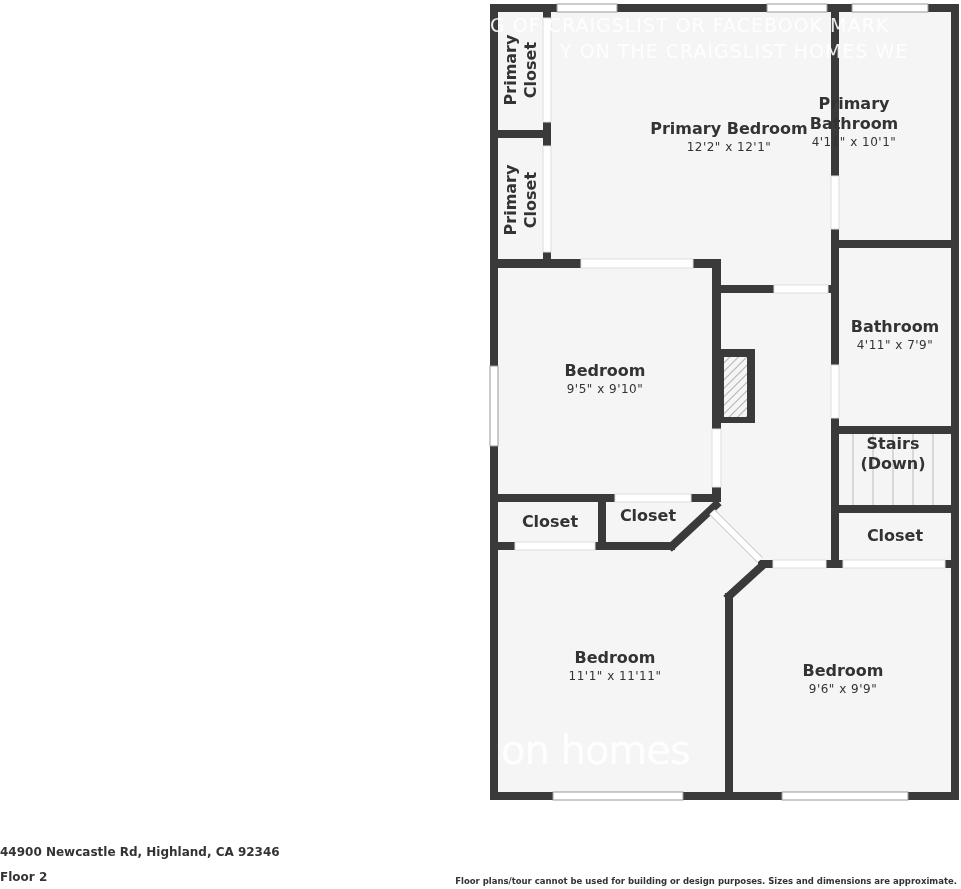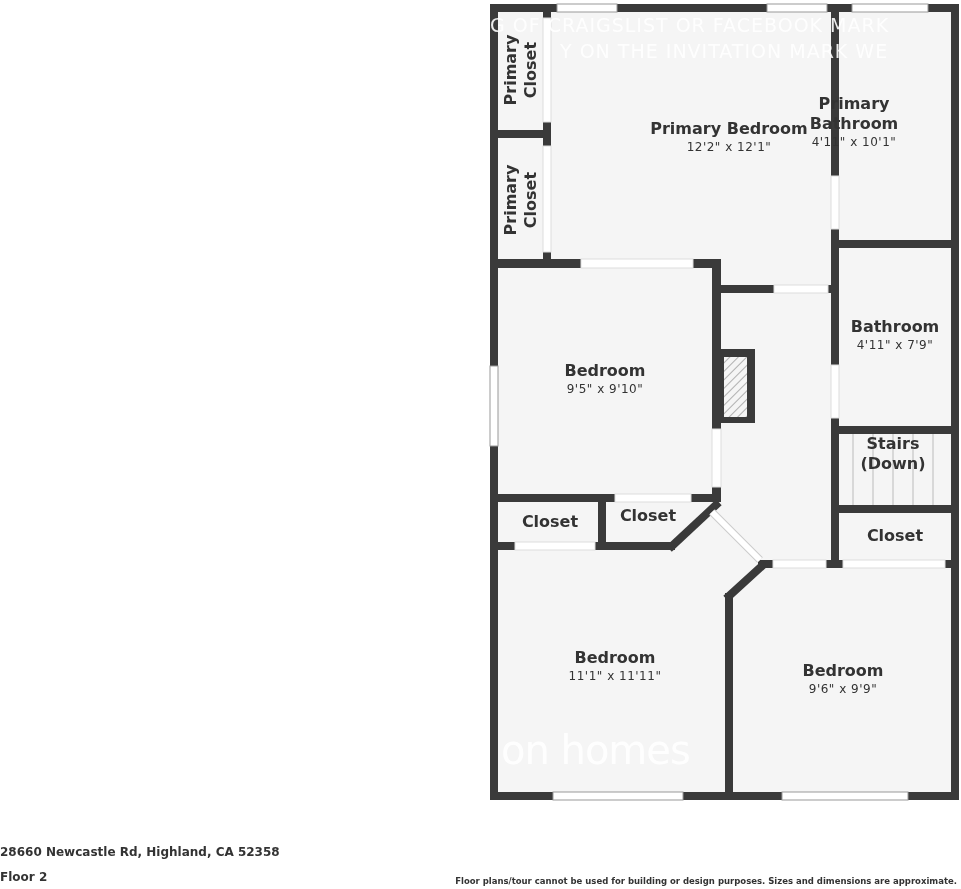--- a/index.html
+++ b/index.html
@@ -117,21 +117,21 @@
     <rect x="831" y="176" width="8" height="53"></rect>
     <rect x="831" y="365" width="8" height="53"></rect>
     <rect x="615" y="494" width="76" height="8"></rect>
     <rect x="515" y="542" width="80" height="8"></rect>
     <rect x="773" y="560" width="53" height="8"></rect>
     <rect x="843" y="560" width="102" height="8"></rect>
   </g>
 </svg>
 
 <div class="watermark" style="left:490px; top:14px;">G OF CRAIGSLIST OR FACEBOOK MARK</div>
-<div class="watermark" style="left:560px; top:40px;">Y ON THE INVITATION MARK WE</div>
+<div class="watermark" style="left:560px; top:40px;">Y ON THE CRAIGSLIST HOMES WE</div>
 <div class="wm-logo">on homes</div>
 
 <div class="room-label rot" style="left:521px; top:70px;"><span>Primary
 Closet</span></div>
 <div class="room-label rot" style="left:521px; top:200px;"><span>Primary
 Closet</span></div>
 
 <div class="room-label" style="left:693px; top:137px;margin-left:36px;"><span>Primary Bedroom</span><span class="room-dim">12'2" x 12'1"</span></div>
 
 <div class="room-label" style="left:854px; top:122px;"><span>Primary
@@ -145,15 +145,15 @@
 (Down)</span></div>
 
 <div class="room-label" style="left:550px; top:522px;"><span>Closet</span></div>
 <div class="room-label" style="left:648px; top:516px;"><span>Closet</span></div>
 <div class="room-label" style="left:895px; top:536px;"><span>Closet</span></div>
 
 <div class="room-label" style="left:615px; top:666px;"><span>Bedroom</span><span class="room-dim">11'1" x 11'11"</span></div>
 
 <div class="room-label" style="left:843px; top:679px;"><span>Bedroom</span><span class="room-dim">9'6" x 9'9"</span></div>
 
-<div class="footer-left" style="top:845px;">28660 Newcastle Rd, Highland, CA 52358</div>
+<div class="footer-left" style="top:845px;">44900 Newcastle Rd, Highland, CA 92346</div>
 <div class="footer-left" style="top:870px;">Floor 2</div>
 <div class="footer-right">Floor plans/tour cannot be used for building or design purposes. Sizes and dimensions are approximate.</div>
 
 </body></html>

